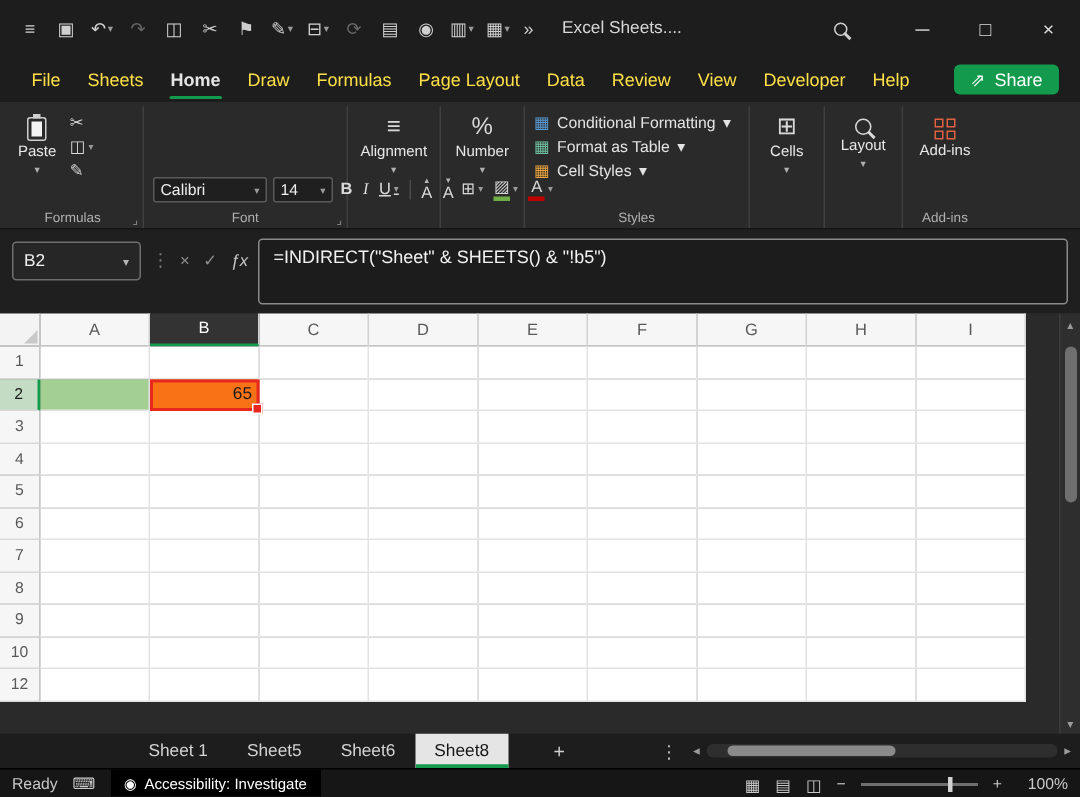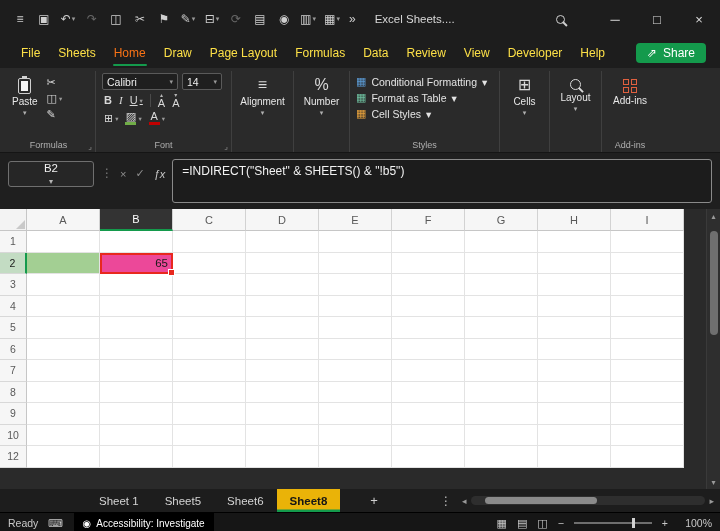--- a/index.html
+++ b/index.html
@@ -20,40 +20,40 @@
   .tb-spacer{ flex:1; }
   .search-btn{ width:40px; display:flex; justify-content:center; margin-right:14px; }
   .mag{ width:9px; height:9px; border:1.5px solid #cfcfcf; border-radius:50%; position:relative; display:inline-block; }
   .mag::after{ content:""; position:absolute; width:6px; height:1.5px; background:#cfcfcf; transform:rotate(45deg); right:-4px; bottom:-2px; }
   .win-btn{ width:42px; height:38px; display:flex; align-items:center; justify-content:center; font-size:13px; color:#dcdcdc; }
 
   
   .menubar{ flex:0 0 30px; background:#1d1d1d; display:flex; align-items:center; padding-left:12px; }
   .menu-tabs{ display:flex; height:30px; }
   .menu-tab{ font-size:12px; color:#fde047; padding:0 9px; line-height:30px; position:relative; white-space:nowrap; }
-  .menu-tab.active{ color:#f97316; font-weight:400; }
+  .menu-tab.active{ color:#e5e5e5; font-weight:700; }
   .menu-tab.active::after{ content:""; position:absolute; left:8px; right:8px; bottom:2px; height:2.5px; background:var(--green); border-radius:2px; }
   .share-btn{ margin-left:auto; margin-right:14px; background:var(--green); color:#fff; font-size:12px;
     padding:3px 11px; border-radius:4px; display:flex; gap:6px; align-items:center; }
 
   
   .ribbon{ flex:0 0 84px; background:#2a2a2a; display:flex; padding:3px 2px 0 2px; overflow:hidden; }
   .rgroup{ position:relative; padding:2px 6px 14px 6px; border-right:1px solid #3f3f3f; display:flex; gap:5px; align-items:flex-start; }
   .rgroup-label{ position:absolute; bottom:2px; left:0; right:0; text-align:center; font-size:9px; color:#b0b0b0; white-space:nowrap; }
   .dlg{ position:absolute; bottom:1px; right:3px; font-size:8px; color:#9a9a9a; }
   .bigbtn{ display:flex; flex-direction:column; align-items:center; justify-content:flex-start; gap:2px; padding:3px 4px; font-size:10px; color:#e8e8e8; }
   .bigbtn .bicon{ font-size:16px; line-height:18px; color:#d9d9d9; }
   .bigbtn .caret{ font-size:7px; color:#b0b0b0; }
   .clipboard-icon{ width:13px; height:16px; border:1.5px solid #cfcfcf; border-radius:2px; position:relative; margin-top:2px; }
   .clipboard-icon::before{ content:""; position:absolute; top:-3px; left:2.5px; width:5px; height:3px; background:#cfcfcf; }
   .clipboard-icon::after{ content:""; position:absolute; inset:2px 2px 2px 2px; background:#f5f5f5; }
   .minicol{ display:flex; flex-direction:column; gap:3px; padding-top:3px; }
   .sbtn{ font-size:11px; color:#d9d9d9; display:inline-flex; align-items:center; gap:2px; line-height:13px; }
   .sbtn .caret{ font-size:6.5px; color:#9a9a9a; }
-  .fontgrp{ display:flex; flex-direction:column; gap:3px; }
+  .fontgrp{ display:flex; gap:3px;margin-top:45px; }
   .combo-row{ display:flex; gap:4px; }
   .combo{ display:flex; align-items:center; justify-content:space-between; background:#1f1f1f; border:1px solid #5a5a5a;
     border-radius:2px; font-size:10.5px; color:#eee; padding:1px 4px; height:17px; }
   .combo .caret{ font-size:7px; color:#9a9a9a; margin-left:4px; }
   .icon-row{ display:flex; gap:7px; align-items:center; padding-left:2px; }
   .bold-b{ font-weight:700; } .ital-i{ font-style:italic; font-family:"Liberation Serif",serif; } .und-u{ text-decoration:underline; }
   .vdiv{ width:1px; height:13px; background:#4a4a4a; }
   .stack{ display:inline-flex; flex-direction:column; align-items:center; line-height:10px; }
   .colorbar{ display:block; width:11px; height:3px; margin-top:1px; }
   .supmark{ font-size:6px; line-height:5px; color:#b5b5b5; }
@@ -61,21 +61,21 @@
   .stylebtn{ display:flex; align-items:center; gap:5px; font-size:10.5px; color:#e4e4e4; white-space:nowrap; }
   .stylebtn .sicon{ font-size:11px; }
   .addins-icon{ display:grid; grid-template-columns:6px 6px; grid-template-rows:6px 6px; gap:2px; margin-top:3px; }
   .addins-icon span{ border:1.5px solid #e0603f; }
   .mag-lg{ width:11px; height:11px; border:1.8px solid #d9d9d9; border-radius:50%; position:relative; display:inline-block; margin-top:3px; }
   .mag-lg::after{ content:""; position:absolute; width:6px; height:1.8px; background:#d9d9d9; transform:rotate(45deg); right:-4px; bottom:-2px; }
 
   
   .formulabar{ flex:0 0 56px; background:#1f1f1f; display:flex; align-items:flex-start; padding:6px 8px; gap:7px; border-top:1px solid #151515; }
   .namebox{ width:86px; height:26px; background:#262626; border:1px solid #6f6f6f; border-radius:3px;
-    display:flex; align-items:center; justify-content:space-between; padding:0 7px; font-size:11.5px; color:#f0f0f0; margin-top:2px;flex-direction:column; }
+    display:flex; align-items:center; justify-content:space-between; padding:0 7px; font-size:11.5px; color:#f0f0f0; margin-top:2px; }
   .namebox .caret{ font-size:8px; color:#b5b5b5; }
   .fx-cluster{ display:flex; align-items:center; gap:9px; color:#8f8f8f; font-size:11px; margin-top:8px; }
   .fx-cluster .fx{ color:#c9c9c9; font-style:italic; }
   .grip{ color:#7a7a7a; font-size:12px; margin-top:7px; }
   .formulabox{ flex:1; height:44px; border:1px solid #8a8a8a; border-radius:3px; background:#1c1c1c;
     font-size:12px; color:#f2f2f2; padding:4px 9px; overflow:hidden; white-space:nowrap; }
 
   
   .grid-area{ flex:0 0 280px; position:relative; background:#2a2a2a; }
   .sheet{ position:absolute; left:0; top:0; width:684px; }
@@ -97,21 +97,21 @@
   .vscroll{ position:absolute; right:0; top:0; bottom:0; width:14px; background:#2e2e2e; border-left:1px solid #3a3a3a; }
   .vs-arrow{ height:14px; display:flex; align-items:center; justify-content:center; font-size:8px; color:#9a9a9a; }
   .vs-arrow.bottom{ position:absolute; bottom:0; left:0; right:0; }
   .vs-thumb{ position:absolute; top:22px; left:3px; width:8px; height:104px; background:#6f6f6f; border-radius:4px; }
 
   
   .sheetbar{ flex:0 0 23px; background:#1d1d1d; display:flex; align-items:center; font-size:11.5px; }
   .tabs-offset{ width:86px; flex:0 0 86px; }
   .sheet-tabs{ display:flex; height:23px; }
   .stab{ padding:0 13px; display:flex; align-items:center; color:#d4d4d4; white-space:nowrap; }
-  .stab.active{ background:#eab308; color:#151515; font-weight:700; box-shadow:inset 0 -2.5px 0 var(--green); }
+  .stab.active{ background:#e5e5e5; color:#151515; font-weight:400; box-shadow:inset 0 -2.5px 0 var(--green); }
   .add-tab{ margin-left:24px; color:#d0d0d0; font-size:13px; padding:0 6px; }
   .sb-spacer{ flex:1; }
   .sb-menu{ color:#bdbdbd; font-size:12px; padding:0 10px; }
   .hscroll{ display:flex; align-items:center; width:258px; gap:4px; padding-right:6px; }
   .hs-arrow{ color:#9a9a9a; font-size:9px; }
   .hs-track{ flex:1; height:9px; background:#2e2e2e; border-radius:5px; position:relative; }
   .hs-thumb{ position:absolute; left:6%; width:48%; top:1px; bottom:1px; background:#8a8a8a; border-radius:5px; }
 
   
   .statusbar{ flex:0 0 20px; background:#161616; border-top:1px solid #000; display:flex; align-items:center;
@@ -188,22 +188,22 @@
     <div class="win-btn">□</div>
     <div class="win-btn">×</div>
   </div>
 
   <div class="menubar">
     <div class="menu-tabs">
         <div class="menu-tab">File</div>
         <div class="menu-tab">Sheets</div>
         <div class="menu-tab active">Home</div>
         <div class="menu-tab">Draw</div>
+        <div class="menu-tab">Formulas</div>
         <div class="menu-tab">Page Layout</div>
-        <div class="menu-tab">Formulas</div>
         <div class="menu-tab">Data</div>
         <div class="menu-tab">Review</div>
         <div class="menu-tab">View</div>
         <div class="menu-tab">Developer</div>
         <div class="menu-tab">Help</div>
       </div>
     <div class="share-btn">
       <span>⇗</span>
       <span>Share</span>
     </div>
@@ -397,21 +397,21 @@
             <div class="cell"></div>
             <div class="cell"></div>
             <div class="cell"></div>
             <div class="cell"></div>
             <div class="cell"></div>
             <div class="cell"></div>
           </div>
           <div class="grid-row">
             <div class="rowhdr sel">2</div>
             <div class="cell" style="background: rgb(163, 207, 147);"></div>
-            <div class="cell hl" style="background: #ec4899;">65</div>
+            <div class="cell hl" style="background: #f97316;">65</div>
             <div class="cell"></div>
             <div class="cell"></div>
             <div class="cell"></div>
             <div class="cell"></div>
             <div class="cell"></div>
             <div class="cell"></div>
             <div class="cell"></div>
           </div>
           <div class="grid-row">
             <div class="rowhdr">3</div>

